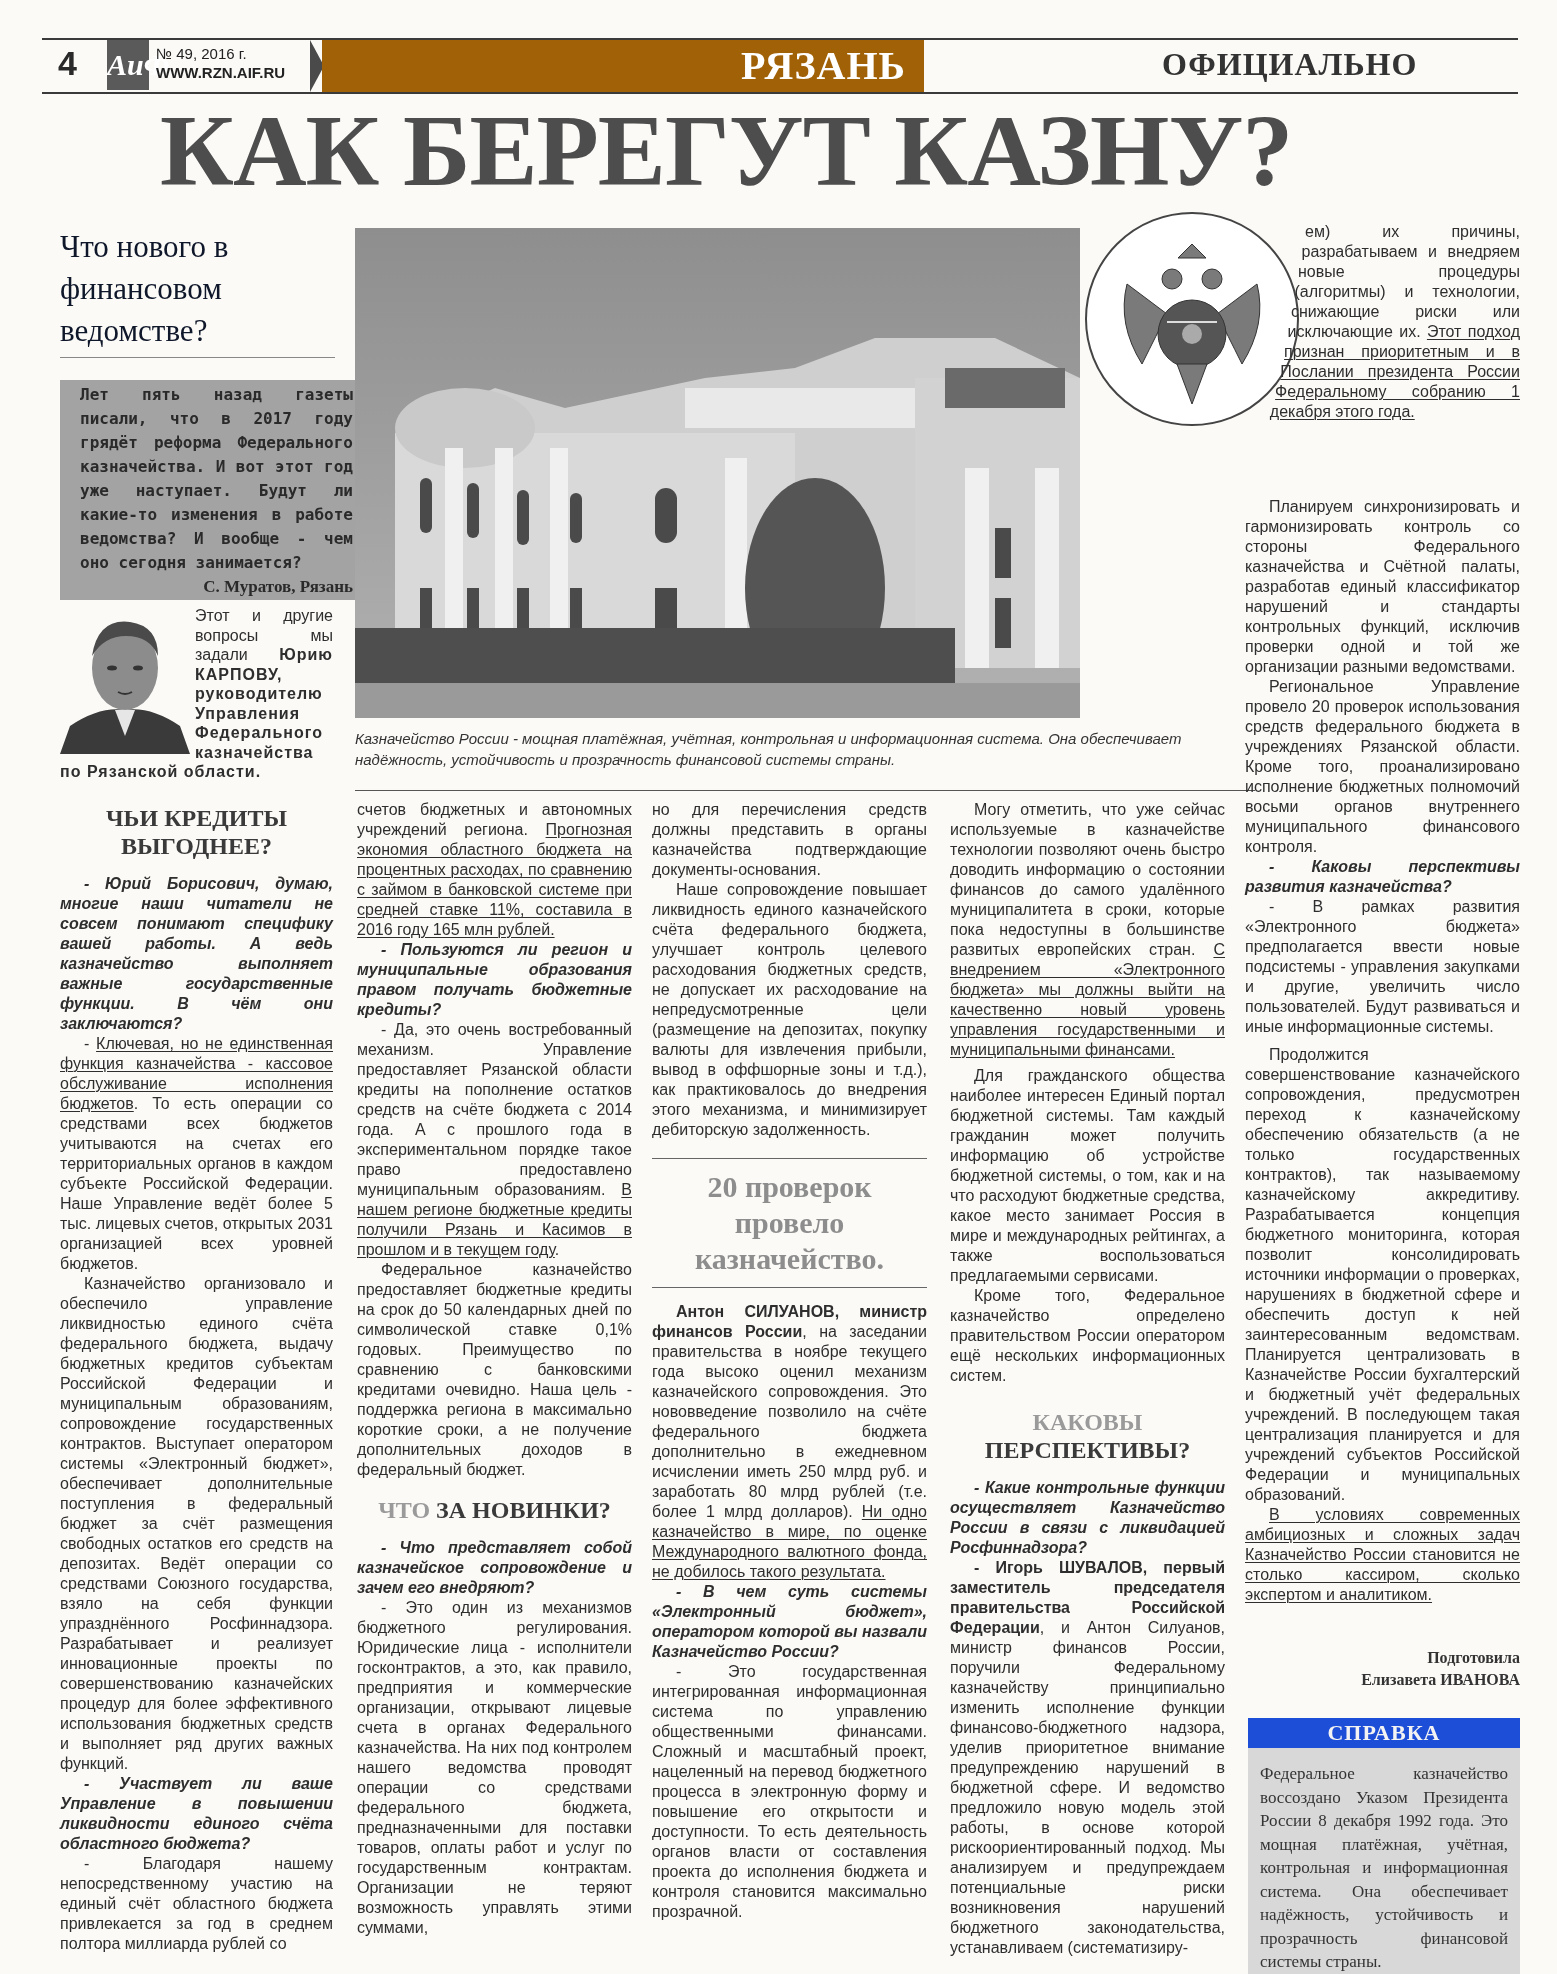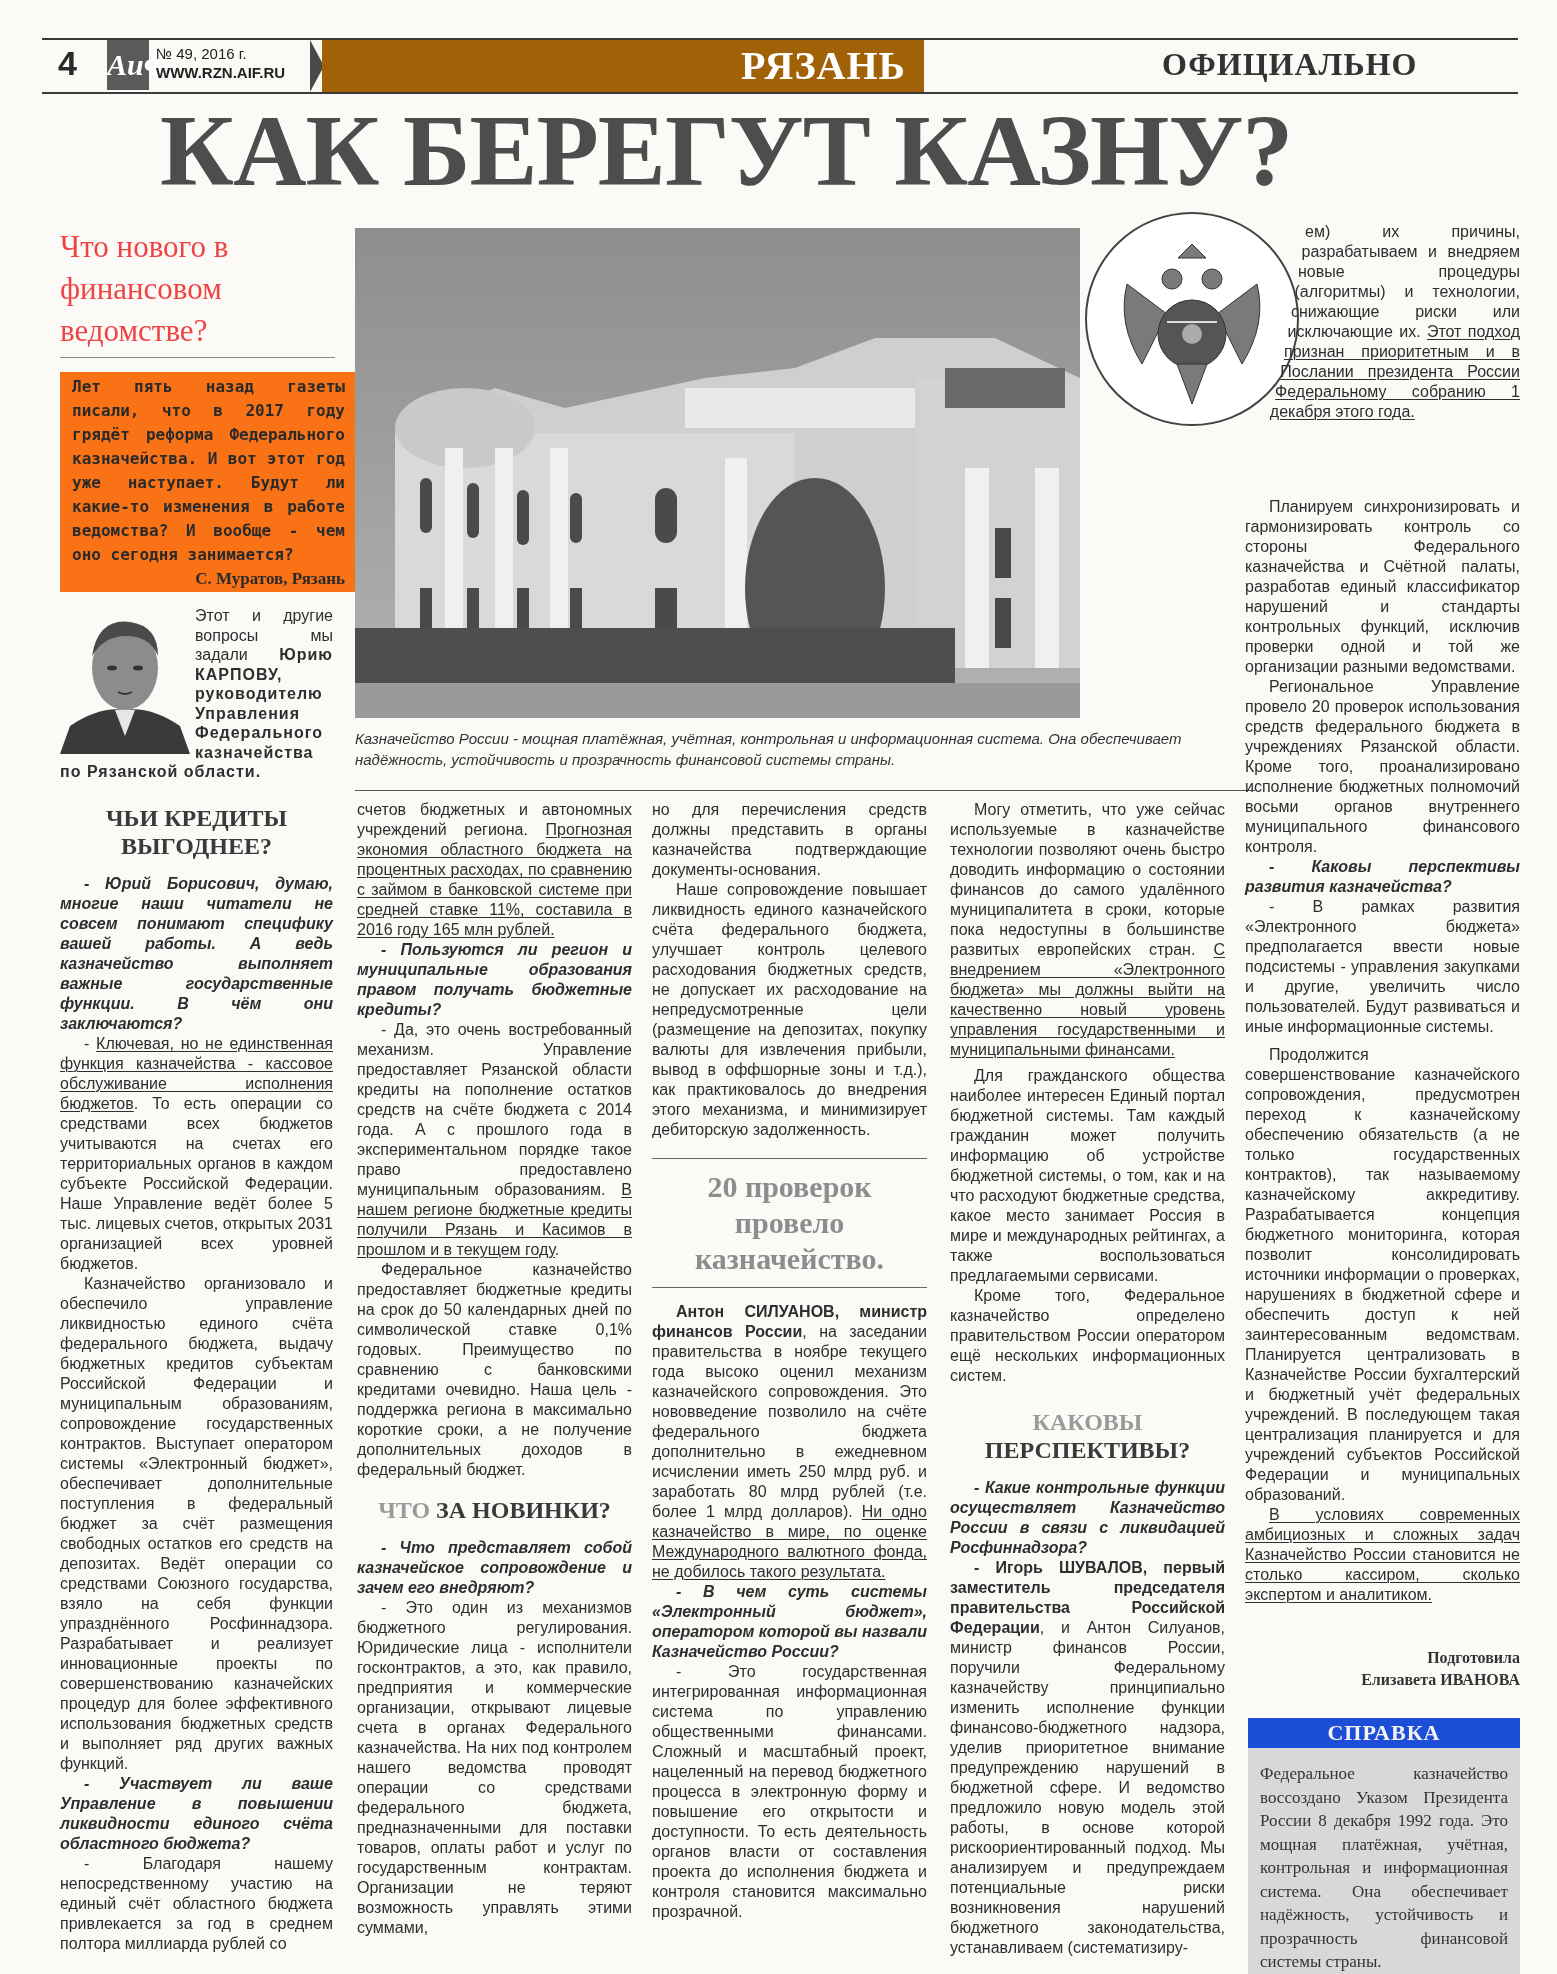--- a/index.html
+++ b/index.html
@@ -8,23 +8,23 @@
   
   .hdr-line{position:absolute;left:42px;width:1476px;height:2px;background:#3a3a3a;}
   .page-num{left:58px;top:44px;font:bold 34px "Liberation Sans",sans-serif;color:#2a2a2a;}
   .logo{left:107px;top:40px;width:42px;height:50px;background:#5a5a5a;color:#fff;font:italic bold 30px "Liberation Serif",serif;text-align:center;line-height:50px;}
   .issue{left:156px;top:44px;font:15px "Liberation Sans",sans-serif;line-height:19px;color:#222;}
   .city-bar{left:322px;top:40px;width:602px;height:52px;background:#a16207;}
   .city-arrow{left:310px;top:40px;width:0;height:0;border-top:26px solid transparent;border-bottom:26px solid transparent;border-left:14px solid #4a4a4a;}
   .city-name{right:18px;top:2px;font:bold 40px "Liberation Serif",serif;color:#fff;letter-spacing:1px;}
   .rubric{left:1162px;top:46px;font:bold 32px "Liberation Serif",serif;color:#333;letter-spacing:1px;}
   .headline{left:160px;top:92px;width:1260px;font:bold 102px "Liberation Serif",serif;color:#4d4d4d;white-space:nowrap;letter-spacing:-1px;}
-  .subhead{left:60px;top:226px;width:280px;font:31px "Liberation Serif",serif;line-height:42px;color:#ef4444;}
+  .subhead{left:60px;top:226px;width:280px;font:31px "Liberation Serif",serif;line-height:42px;color:#0f172a;}
   .sub-rule{left:60px;top:357px;width:275px;height:1px;background:#888;}
-  .lead{left:60px;top:372px;width:273px;background:#f97316;padding:3px 12px;font:bold 16px "DejaVu Sans Mono",monospace;line-height:24px;color:#2a2a2a;text-align:justify;}
+  .lead{left:60px;top:380px;width:273px;background:#a3a3a3;padding:3px 20px;font:bold 16px "DejaVu Sans Mono",monospace;line-height:24px;color:#2a2a2a;text-align:justify;}
   .lead-author{display:block;text-align:right;font:bold 17px "Liberation Serif",serif;margin-top:2px;}
   .intro{left:60px;top:606px;width:273px;font:16px "Liberation Sans",sans-serif;line-height:19.5px;text-align:justify;}
   .intro .shape{float:left;width:135px;height:150px;shape-outside:margin-box;}
   .intro b{letter-spacing:1px;}
   .photo{left:355px;top:228px;width:725px;height:490px;overflow:hidden;}
   .caption{left:355px;top:728px;width:870px;font:italic 15px "Liberation Sans",sans-serif;line-height:21px;color:#333;}
   .col{position:absolute;font:16px "Liberation Sans",sans-serif;line-height:20px;text-align:justify;color:#2e2e2e;}
   .col p{margin:0;text-indent:24px;}
   .col p.noind{text-indent:0;}
   .col .q{font-weight:bold;font-style:italic;}

